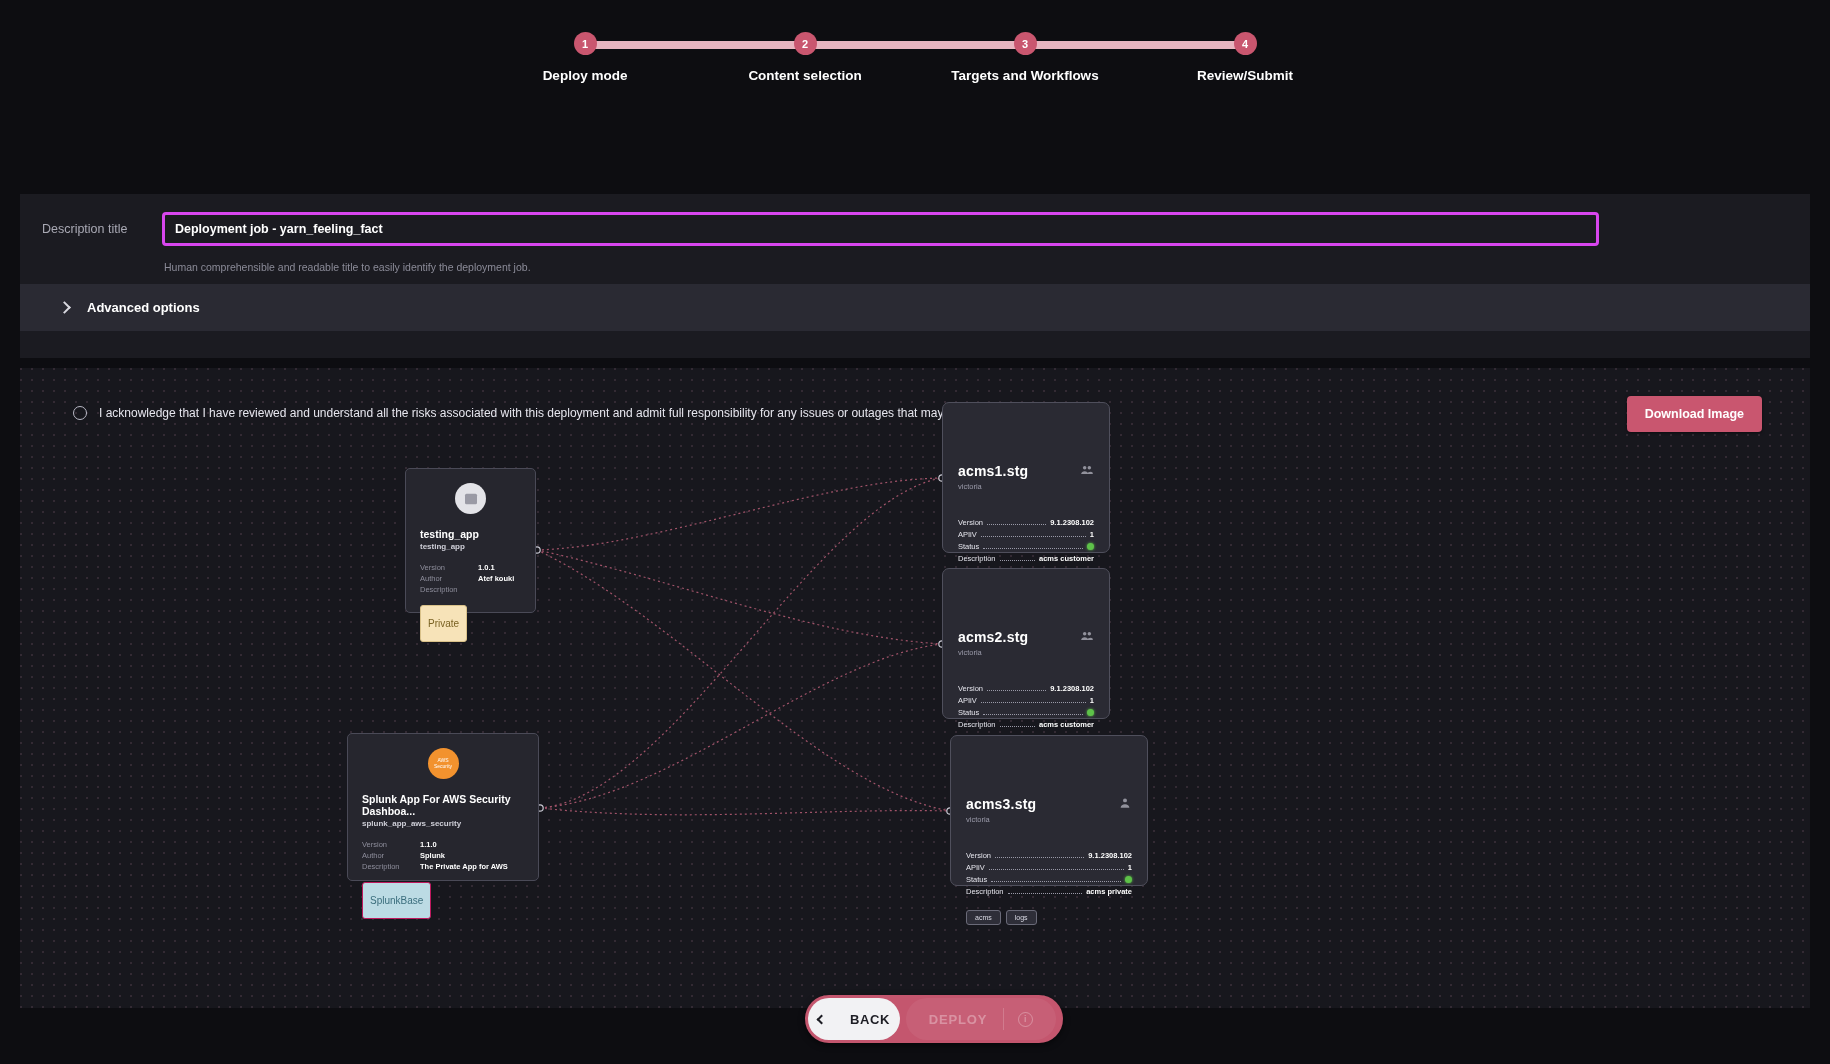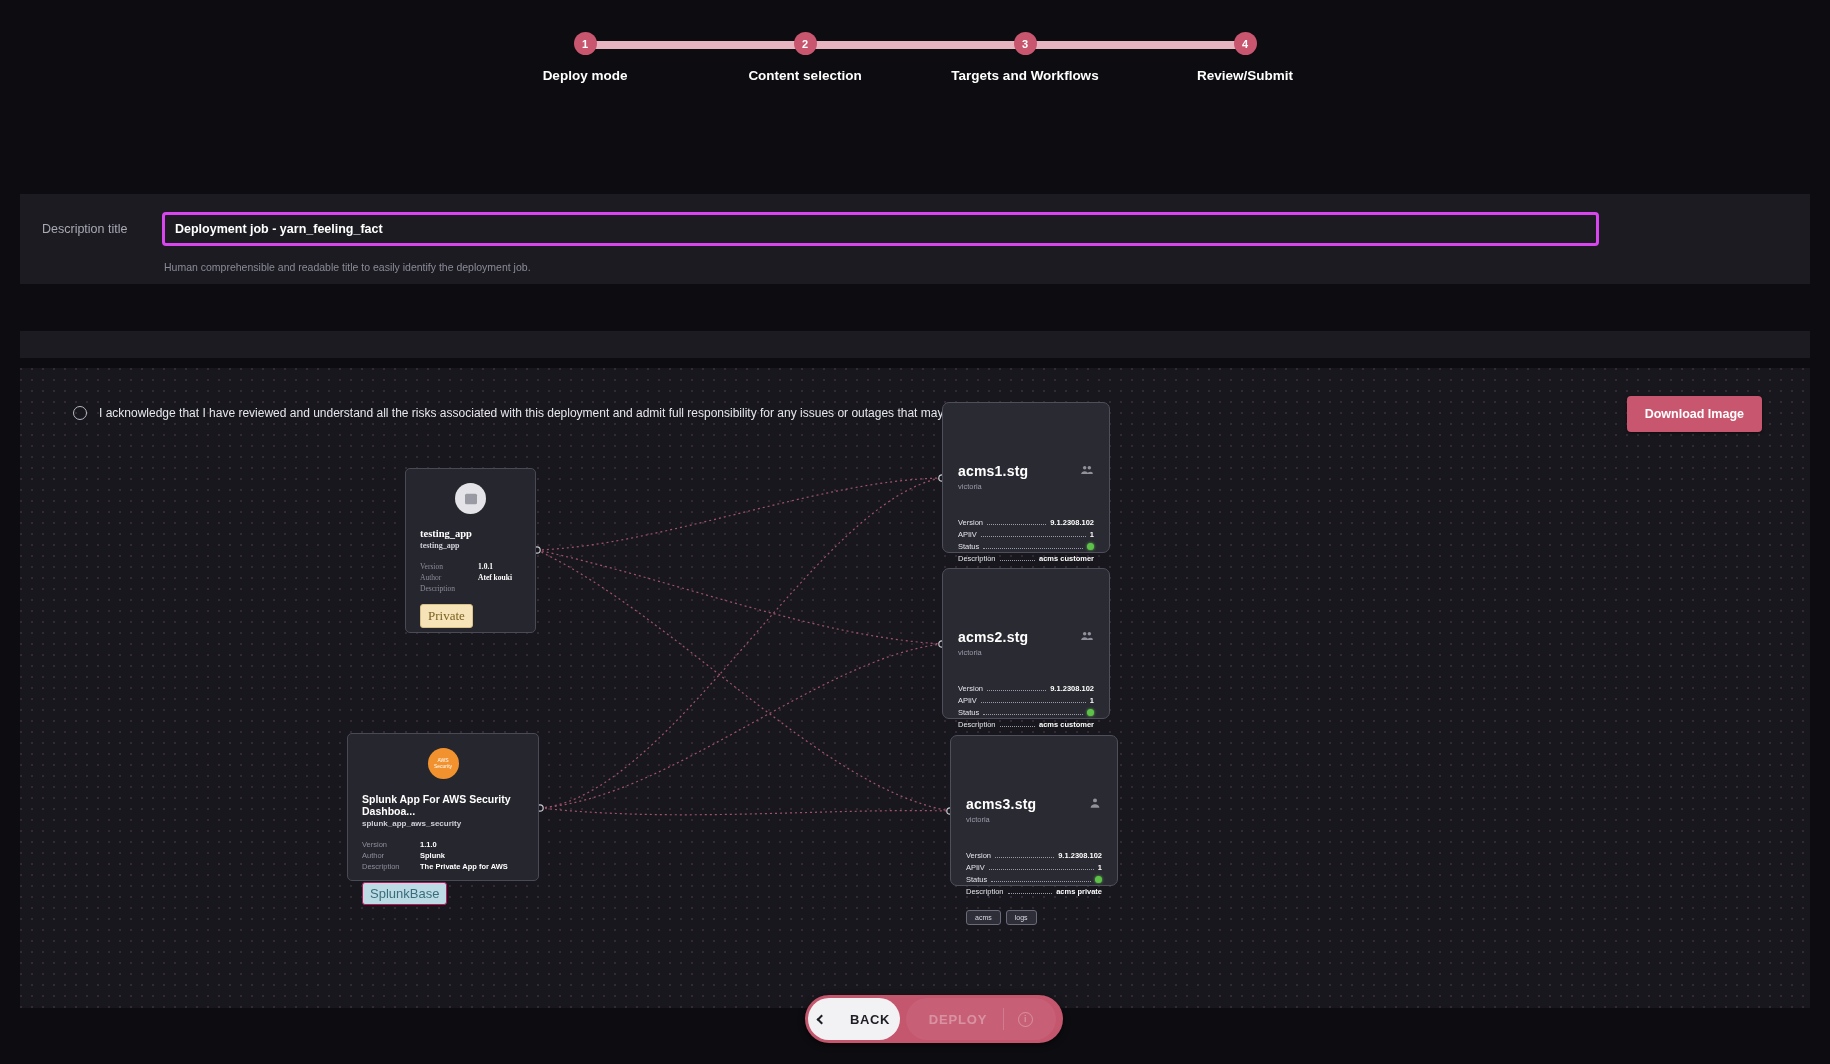--- a/index.html
+++ b/index.html
@@ -99,52 +99,52 @@
   }
 
   
   .edges { position: absolute; left: 0; top: 0; width: 1790px; height: 640px; pointer-events: none; }
 
   
   .app-card {
     position: absolute;
     background: #26262e; border: 1px solid #4a4a57; border-radius: 5px;
   }
-  .app-card.c1 { left: 385px; top: 100px; width: 131px; height: 165px; font-family: Liberation Serif, serif; }
+  .app-card.c1 { left: 385px; top: 100px; width: 131px; height: 145px; }
   .app-card.c2 { left: 327px; top: 365px; width: 192px; height: 148px; }
   .app-logo-wrap { display: flex; justify-content: center; padding-top: 14px; }
   .app-logo {
     width: 31px; height: 31px; border-radius: 50%;
     display: flex; align-items: center; justify-content: center;
     font-size: 5px; color: #fff; text-align: center; line-height: 1.1; overflow: hidden;
   }
   .app-logo.gray { background: #e3e3e8; color: #7b7b86; }
   .app-logo.orange { background: #f2922e; }
   .app-name { font-size: 10.5px; font-weight: 700; color: #ffffff; padding: 14px 14px 0 14px; }
   .app-id { font-size: 8px; font-weight: 700; color: #cfcfd8; padding: 2px 14px 0 14px; }
   .app-meta { padding: 11px 14px 0 14px; }
   .meta-line { display: flex; font-size: 7.5px; line-height: 11px; }
   .meta-k { color: #8d8d9b; width: 58px; }
   .meta-v { color: #ffffff; font-weight: 700; }
   .app-card.c2 .meta-k { width: 58px; }
   .badge {
-    display: inline-block; margin: 10px 0 0 14px; font-size: 13px; padding: 3px 7px;
+    display: inline-block; margin: 10px 0 0 14px; font-size: 10px; padding: 12px 7px;
     border-radius: 3px;
   }
   .badge.private { background: #f7e3b8; color: #7a6223; border: 1px solid #d9c189; }
   .badge.splunkbase { background: #bcdbe4; color: #3a6d7c; border: 1px solid #be185d; }
 
   
   .tgt-card {
     position: absolute; background: #2a2a33; border: 1px solid #4f4f5c; border-radius: 7px;
     padding: 14px 15px 12px 15px;
   }
   .tgt-card.t1 { left: 922px; top: 34px; width: 168px; height: 151px; }
   .tgt-card.t2 { left: 922px; top: 200px; width: 168px; height: 151px; }
-  .tgt-card.t3 { left: 930px; top: 367px; width: 168px; height: 151px; }
+  .tgt-card.t3 { left: 930px; top: 367px; width: 198px; height: 151px; }
   .tgt-head { display: flex; justify-content: space-between; align-items: flex-start; margin-top: 46px; }
   .tgt-title { font-size: 14px; font-weight: 700; color: #ffffff; letter-spacing: .2px; }
   .tgt-sub { font-size: 7.5px; color: #9b9baa; margin-top: 3px; }
   .tgt-icon { width: 14px; height: 14px; opacity: .65; }
   .tgt-rows { margin-top: 27px; }
   .trow { display: flex; align-items: center; font-size: 7.5px; color: #e4e4ec; margin-bottom: 3px; }
   .trow .k { white-space: nowrap; }
   .trow .dots { flex: 1; border-bottom: 1px dotted #9a9aa8; margin: 0 4px 2px 4px; height: 7px; }
   .trow .v { font-weight: 700; white-space: nowrap; color: #ffffff; }
   .dot-green { width: 7px; height: 7px; border-radius: 50%; background: #5ec249; box-shadow: 0 0 3px #5ec249; }
@@ -215,20 +215,24 @@
   <div class="panel-title">
     <div class="title-row">
       <div class="title-label">Description title</div>
       <div class="title-field-wrap">
         <input class="title-input" type="text" value="Deployment job - yarn_feeling_fact" style="">
         <div class="title-help">Human comprehensible and readable title to easily identify the deployment job.</div>
       </div>
     </div>
   </div>
 
+  <div class="panel-adv">
+    <span class="chev"></span>
+    <span class="adv-label">Advanced options</span>
+  </div>
   <div class="panel-gap"></div>
 
   <div class="panel-canvas">
 
     <div class="ack-row">
       <span class="radio"></span>
       <span class="ack-text">I acknowledge that I have reviewed and understand all the risks associated with this deployment and admit full responsibility for any issues or outages that may occur.</span>
     </div>
 
     <button class="dl-btn">Download Image</button>

